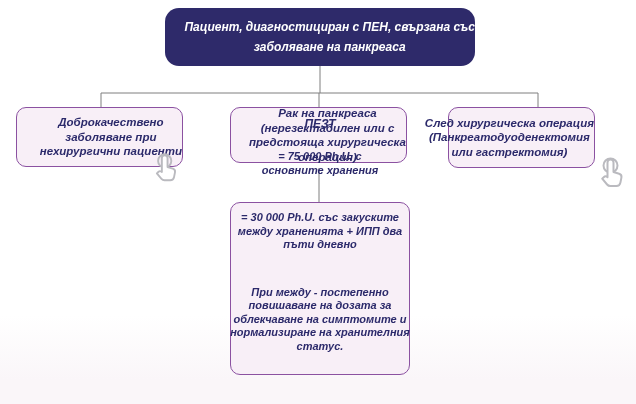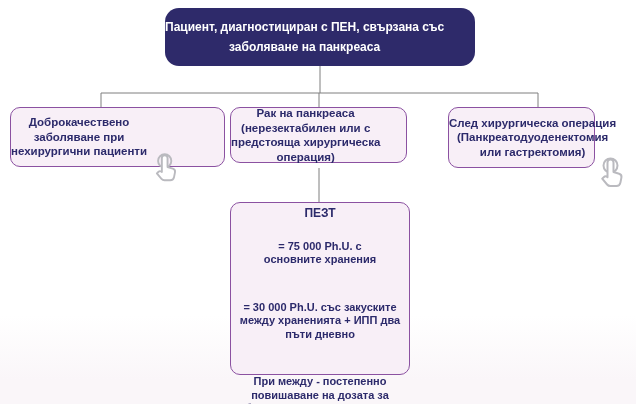--- a/index.html
+++ b/index.html
@@ -23,24 +23,25 @@
   .connectors line {
     stroke: #7f7f7f;
     stroke-width: 1;
   }
 
   .node {
     position: absolute;
     box-sizing: border-box;
     display: flex;
     align-items: center;
-    justify-content: flex-start;
+    justify-content: flex-end;
     text-align: center;
     font-weight: 700;
     white-space: pre;
+    font-style: italic;
   }
 
   .node-root {
     left: 165px; top: 8px;
     width: 310px; height: 58px;
     background: #2e2a6a;
     color: #ffffff;
     border-radius: 14px;
     font-size: 12px;
     line-height: 20px;
@@ -49,21 +50,21 @@
   .node-branch {
     top: 107px;
     background: #f8eff7;
     border: 1.5px solid #8b51a1;
     border-radius: 10px;
     color: #2c2a6b;
     font-size: 11.5px;
     line-height: 14.5px;
     cursor: pointer;
   }
-  .node-branch.b0 { left: 10px;  width: 215px; height: 60px; }
+  .node-branch.b0 { left: 16px;  width: 167px; height: 60px; }
   .node-branch.b1 { left: 230px; width: 177px; height: 56px; }
   .node-branch.b2 { left: 448px; width: 147px; height: 61px; }
 
   .node-detail {
     left: 230px; top: 202px;
     width: 180px; height: 173px;
     background: #f8eff7;
     border: 1.5px solid #8b51a1;
     border-radius: 10px;
     color: #2c2a6b;

